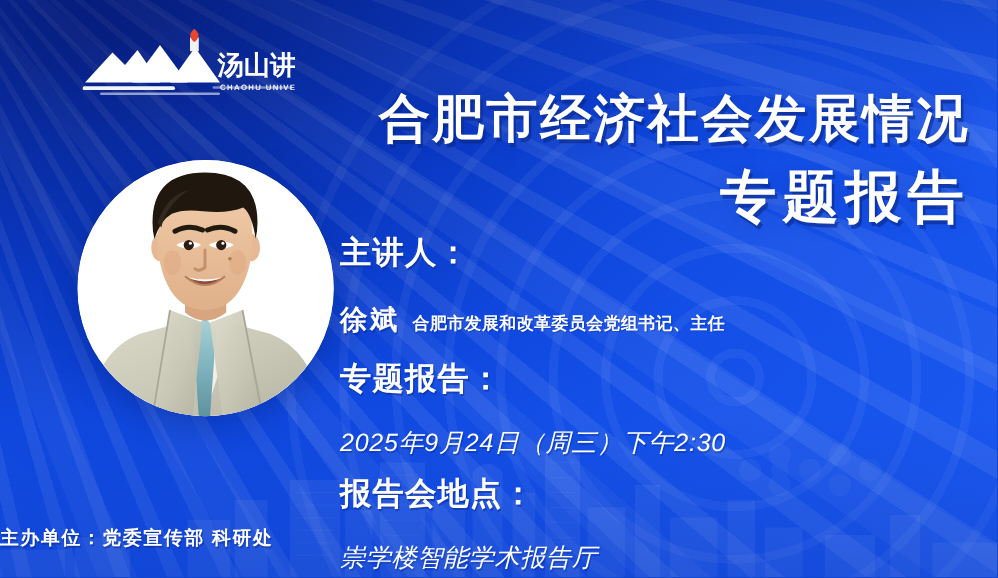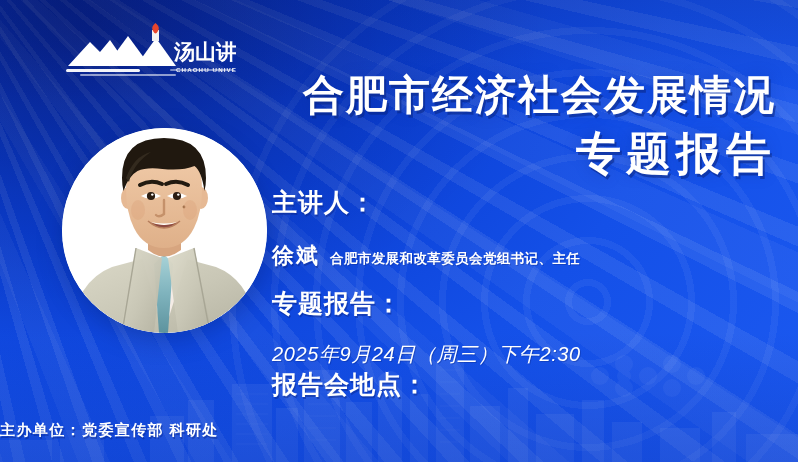--- a/index.html
+++ b/index.html
@@ -83,21 +83,20 @@
     line-height:1.16;
     text-shadow:
       2px 3px 0 rgba(8,36,132,0.55),
       0 0 14px rgba(10,40,150,0.35);
     margin-top: 16px;
   }
   .title-line.l2{
     font-size:45px;
     letter-spacing:5px;
     margin-top:12px;
-    font-family:Liberation Mono, monospace;
   }
 
   
   .portrait{
     position:absolute;left:62px;top:128px;
     width:205px;height:205px;
     border-radius:50%;
     overflow:hidden;
     background:#ffffff;
     box-shadow:0 6px 26px rgba(4,22,90,0.30);
@@ -124,21 +123,21 @@
   }
   .speaker-name{
     color:#ffffff;font-weight:bold;font-size:22px;letter-spacing:2px;
     text-shadow:1px 2px 0 rgba(8,36,132,0.45);
   }
   .speaker-title{
     color:#ffffff;font-size:13.5px;font-weight:bold;letter-spacing:.4px;
     text-shadow:1px 1px 0 rgba(8,36,132,0.35);
   }
   .info-label.t2{margin-top:16px;}
-  .info-label.t3{}
+  .info-label.t3{margin-top:11px;}
   .info-value{
     color:#ffffff;font-size:20px;letter-spacing:.6px;
     margin-top:21px;
     text-shadow:1px 1px 0 rgba(8,36,132,0.35);
     font-style:italic;
   }
 
   
   .footer{
     position:absolute;left:0;right:0;bottom:22px;
@@ -320,19 +319,20 @@
 
     <div class="speaker-row">
       <span class="speaker-name">徐斌</span>
       <span class="speaker-title">合肥市发展和改革委员会党组书记、主任</span>
     </div>
 
     <p class="info-label t2">专题报告：</p>
     <div class="info-value">2025年9月24日（周三）下午2:30</div>
 
     <p class="info-label t3">报告会地点：</p>
+    <div class="info-value">崇学楼智能学术报告厅</div>
   </div>
 
   <div class="footer">
     <span class="footer-text">主办单位：党委宣传部  科研处</span>
   </div>
 
 </div>
 
 </body></html>

